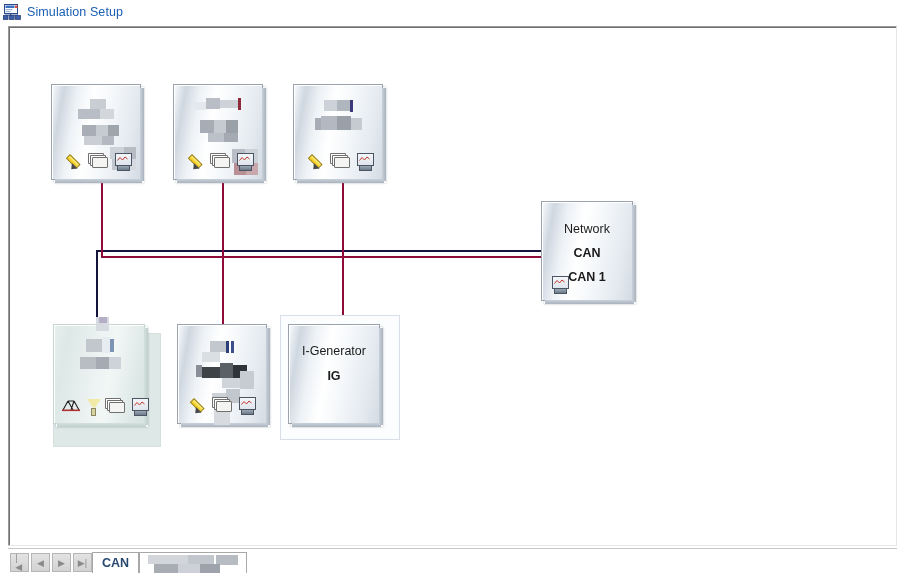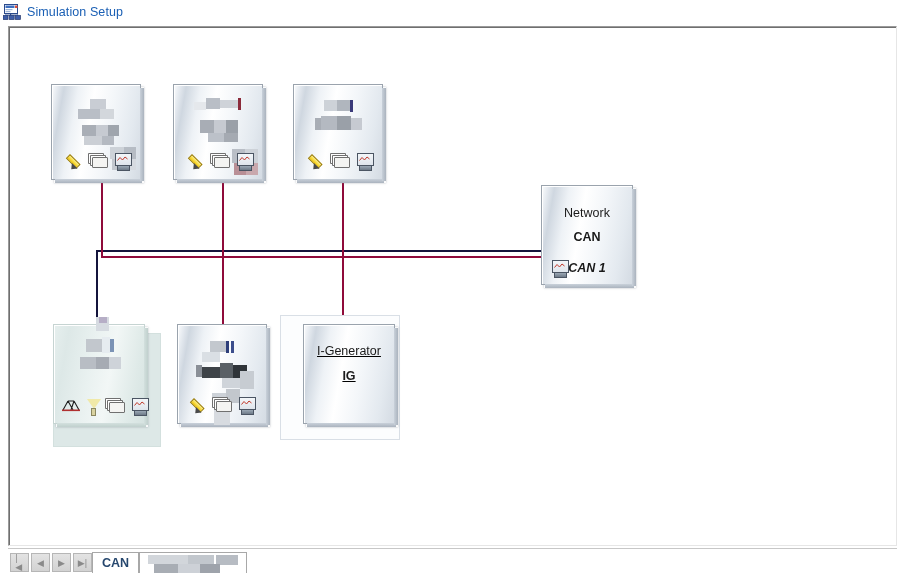--- a/index.html
+++ b/index.html
@@ -294,24 +294,24 @@
           <div class="ic ic-pencil"></div>
           <div class="ic ic-stack"></div>
           <div class="ic ic-monitor">
             <svg class="curve" viewBox="0 0 11 6">
                 <path d="M0.5 4.5 L3 1.5 L5.5 4 L8 1 L10.5 3" stroke="#c0392b" fill="none" stroke-width="1"></path>
               </svg>
           </div>
         </div>
       </div>
 
-      <div class="node" style="left:532px; top:158px; width:92px; height:100px;">
+      <div class="node" style="left:532px; top:174px; width:92px; height:100px;">
         <div class="node-label" style="margin-top:20px;">Network</div>
         <div class="node-label bold" style="margin-top:10px;">CAN</div>
-        <div class="node-label bold" style="margin-top:17px;font-style:italic;">CAN 1</div>
+        <div class="node-label bold" style="margin-top:10px;">CAN 1</div>
         <div class="icons" style="left:9px; bottom:7px;">
           <div class="ic ic-monitor">
             <svg class="curve" viewBox="0 0 11 6">
                 <path d="M0.5 4.5 L3 1.5 L5.5 4 L8 1 L10.5 3" stroke="#c0392b" fill="none" stroke-width="1"></path>
               </svg>
           </div>
         </div>
       </div>
 
       <div class="tint-halo" style="left:44px; top:306px; width:108px; height:114px;"></div>
@@ -366,21 +366,21 @@
           </div>
         </div>
         <div class="blur" style="left:34px; top:64px; width:28px; height:36px;">
           <i style="left:0; top:4px; width:14px; height:14px; background:#cdd2d8;"></i>
           <i style="left:14px; top:0px; width:14px; height:14px; background:#c2c7cd;"></i>
           <i style="left:2px; top:18px; width:16px; height:18px; background:#d7dbe0;"></i>
         </div>
       </div>
 
       <div class="sel-box" style="left:271px; top:288px; width:120px; height:125px;"></div>
-      <div class="node" style="left:294px; top:297px; width:92px; height:100px;text-decoration:underline;">
+      <div class="node" style="left:279px; top:297px; width:92px; height:100px;">
         <div class="node-label" style="margin-top:19px;">I-Generator</div>
         <div class="node-label bold" style="margin-top:11px;">IG</div>
       </div>
 
     </div>
   </div>
 
   <div class="tabstrip">
     <div class="hrule"></div>
 

